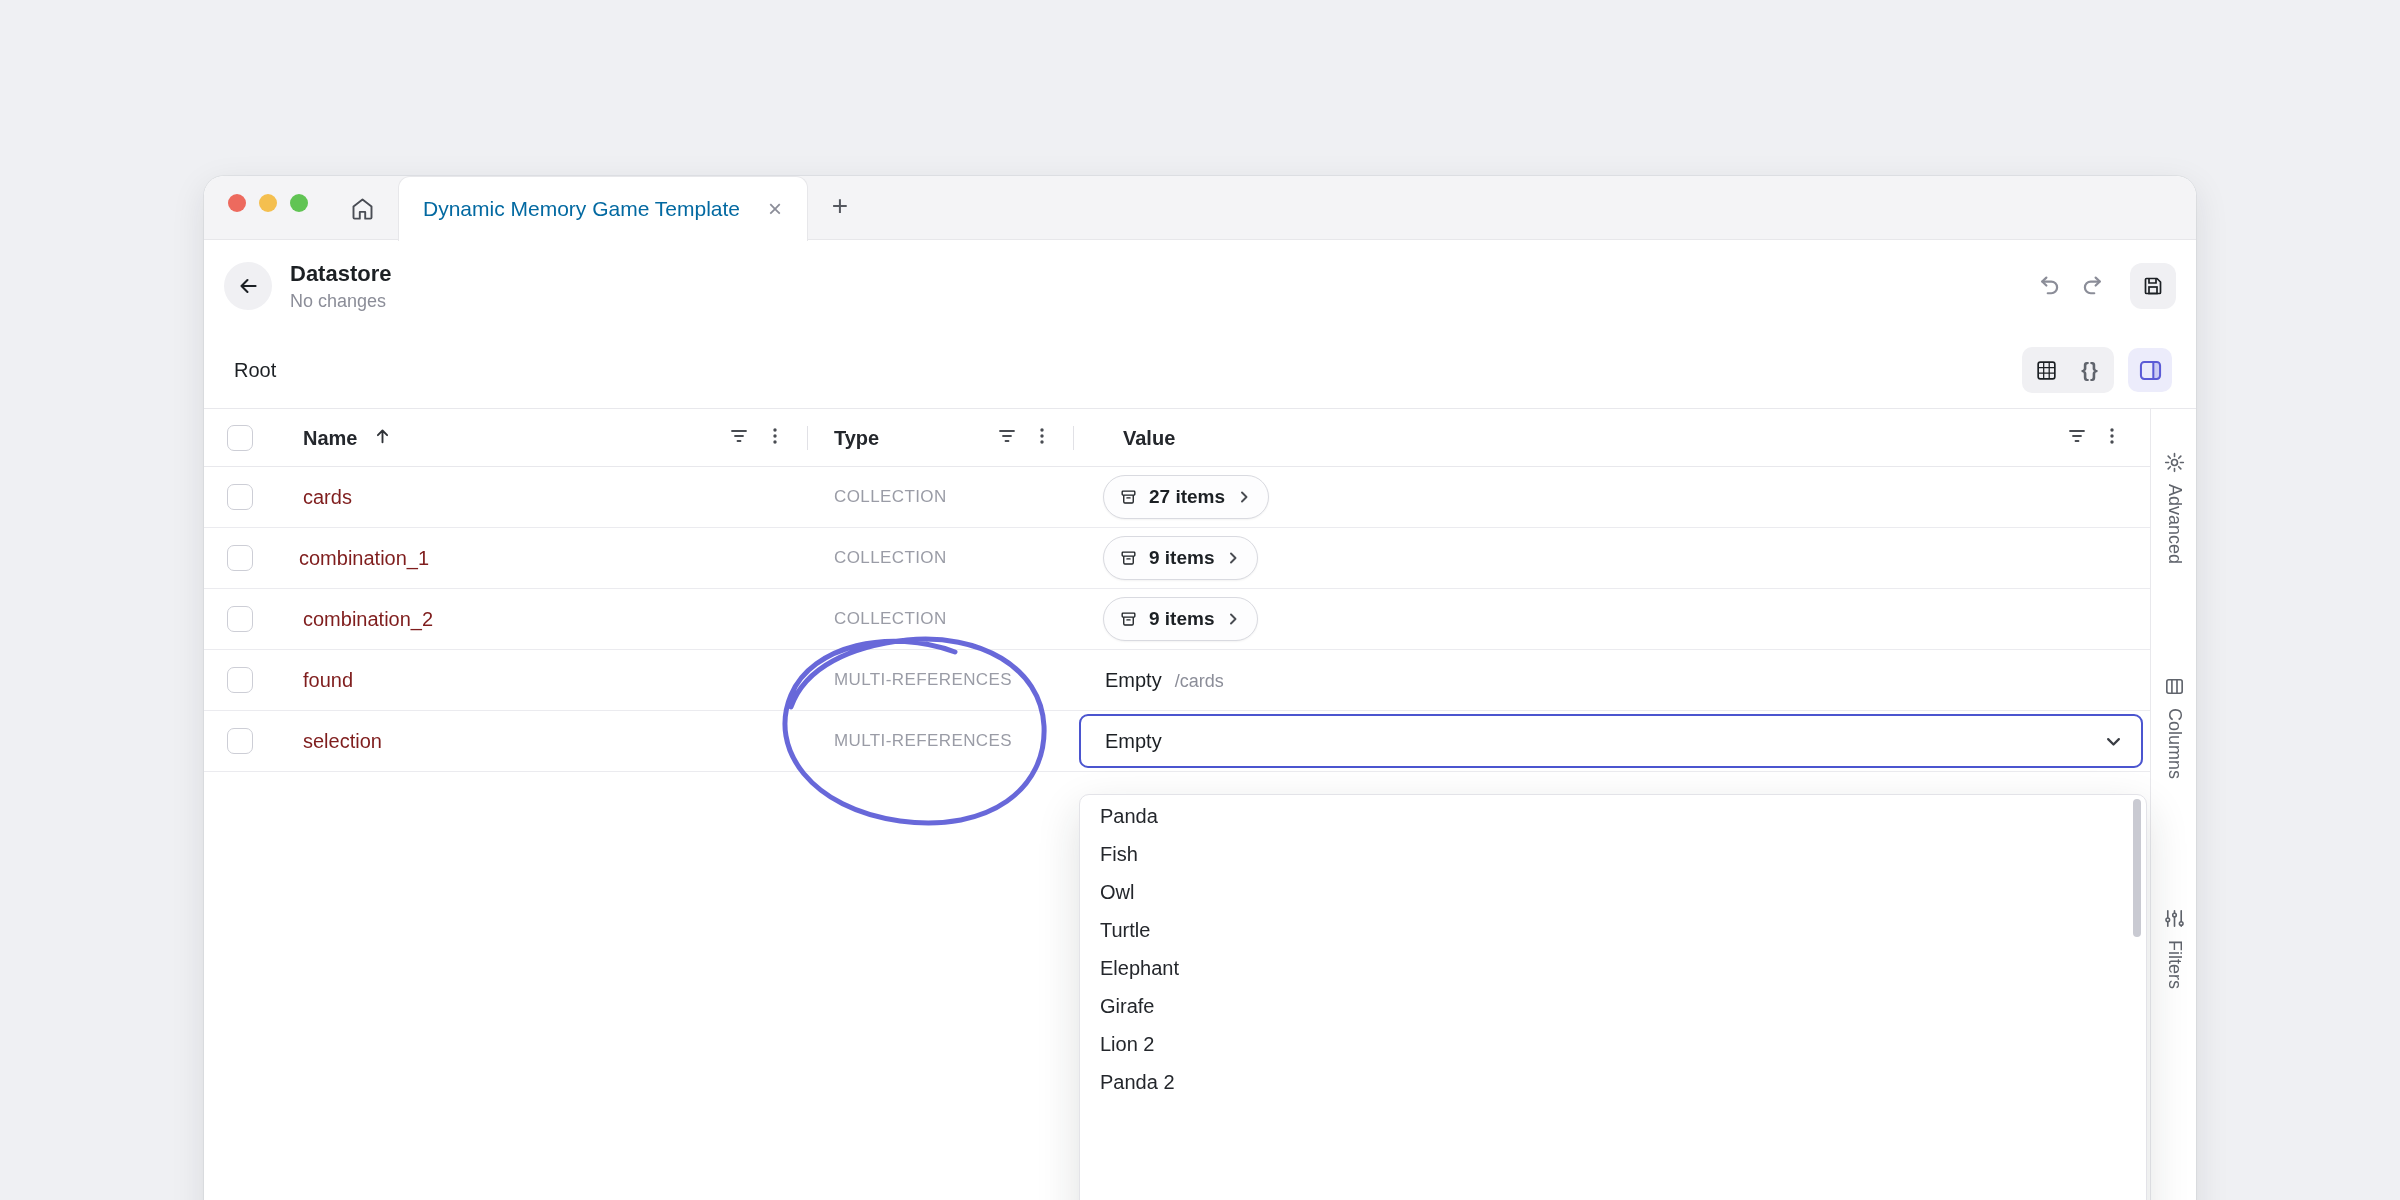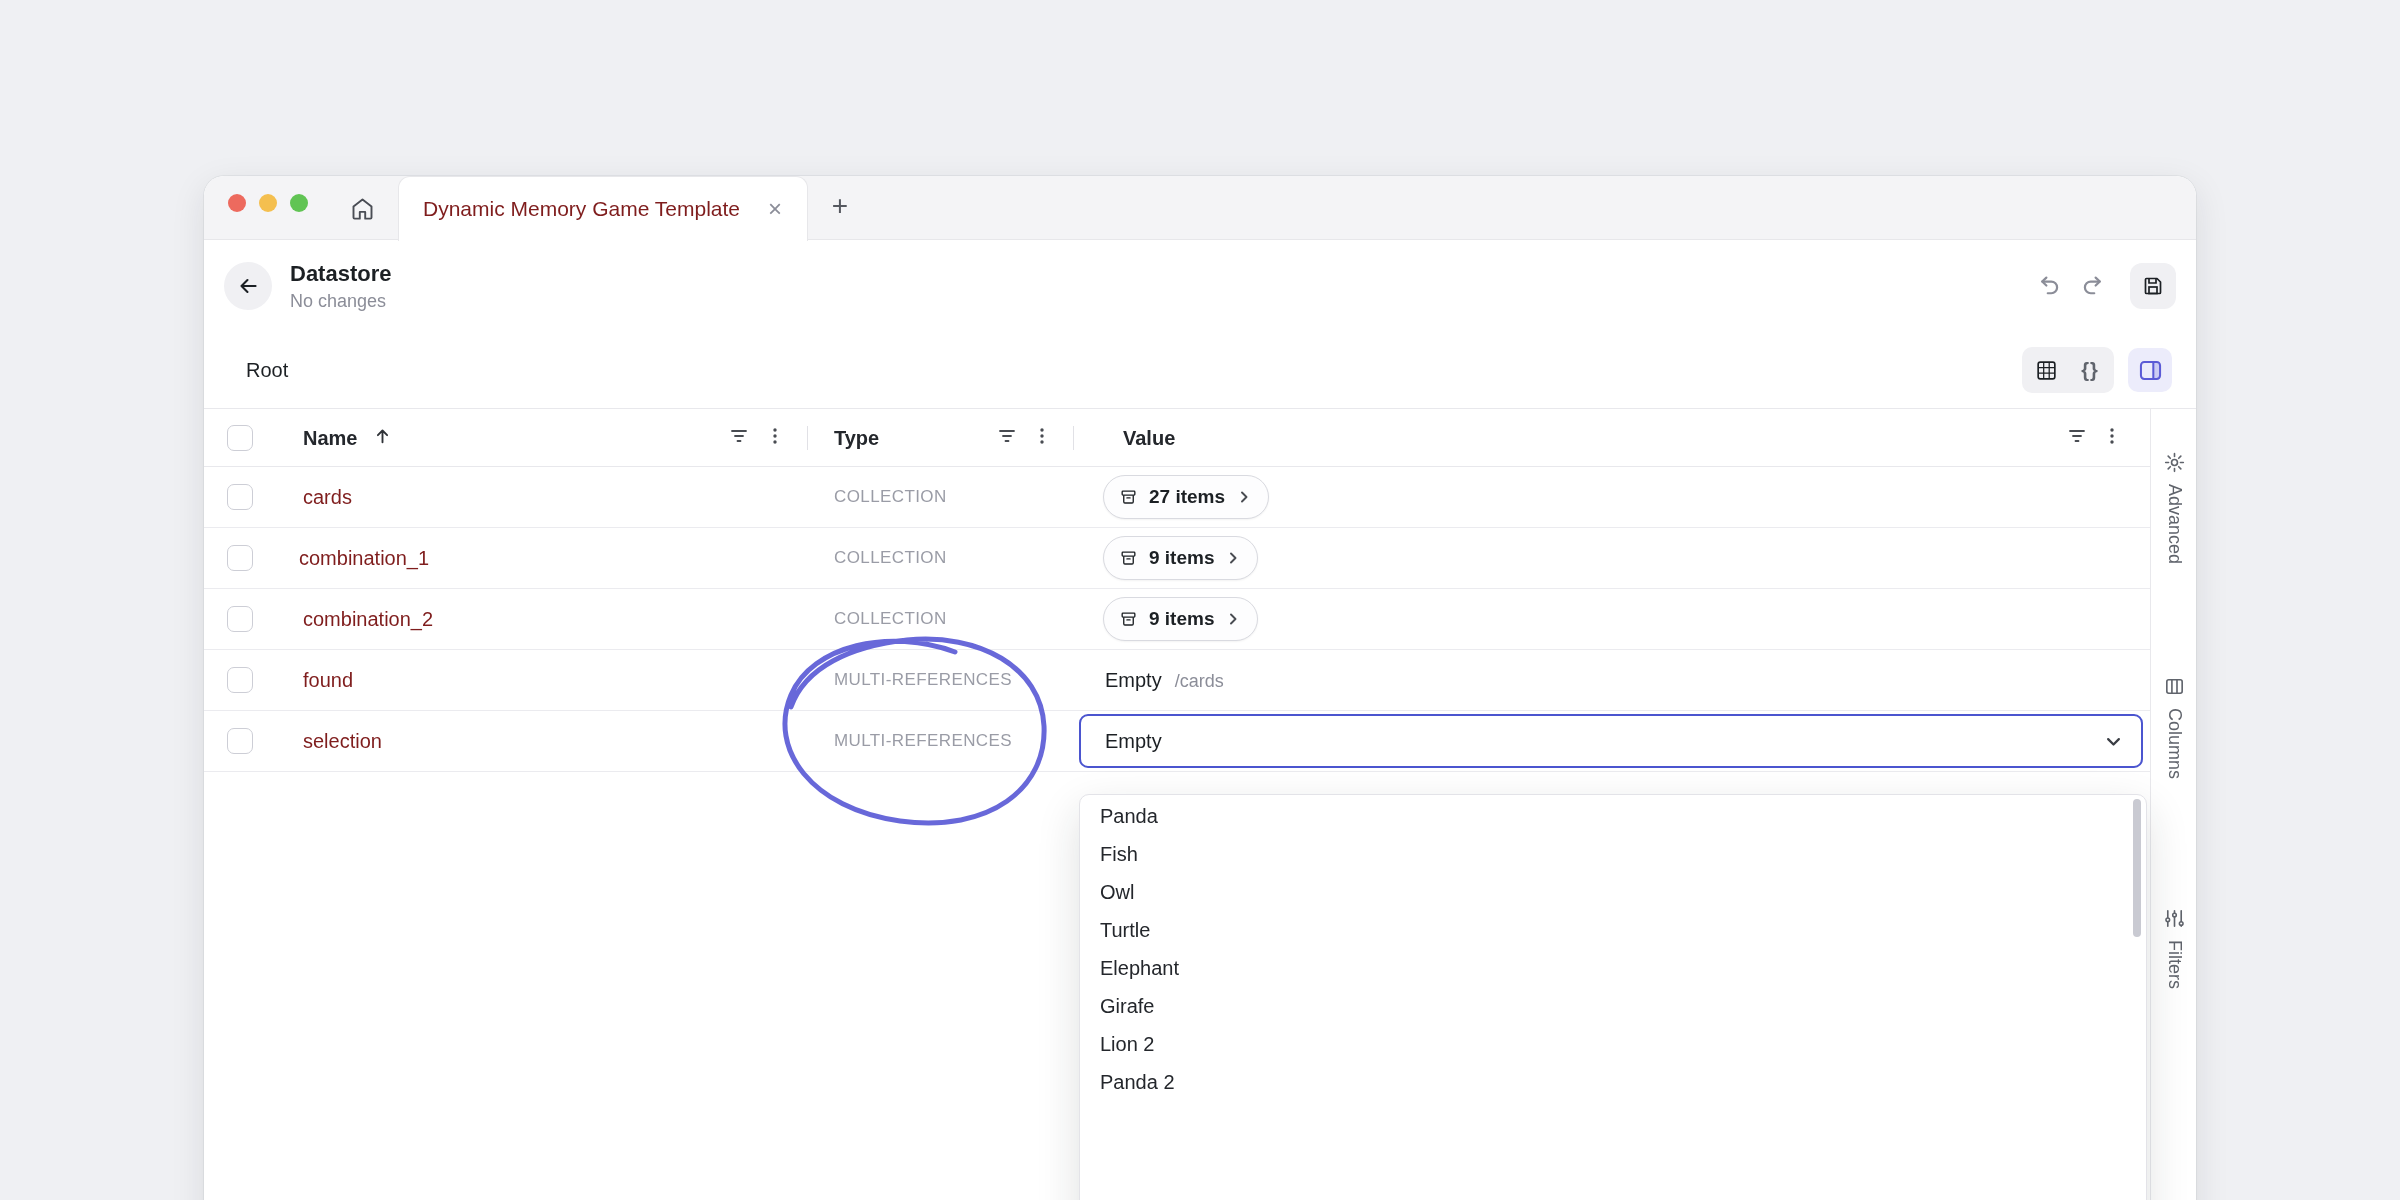--- a/index.html
+++ b/index.html
@@ -12,37 +12,37 @@
             box-shadow:0 10px 34px rgba(28,32,36,.10), 0 0 0 1px rgba(28,32,36,.05); }
 
   
   .tabbar { position:relative; height:64px; background:#f4f4f6; border-bottom:1px solid #e7e7ea; border-radius:20px 20px 0 0; }
   .traffic { position:absolute; left:24px; top:18px; display:flex; gap:13px; }
   .light { width:18px; height:18px; border-radius:50%; }
   .home-btn { position:absolute; left:144px; top:18px; width:28px; height:28px; display:flex; align-items:center; justify-content:center; }
   .tab { position:absolute; left:194px; top:0; width:410px; height:65px; background:#fff;
          border:1px solid #e7e7ea; border-bottom:none; border-radius:12px 12px 0 0; z-index:2;
          display:flex; align-items:center; padding:0 18px 0 24px; }
-  .tab-title { flex:1; font-size:21px; font-weight:500; color:#7f1d1d; white-space:nowrap; }
+  .tab-title { flex:1; font-size:21px; font-weight:500; color:#0369a1; white-space:nowrap; }
   .tab-close { font-size:24px; color:#8b8d98; width:28px; text-align:center; cursor:default; }
   .newtab { position:absolute; left:622px; top:14px; width:28px; height:36px; font-size:28px; color:#55585f; text-align:center; }
 
   
   .header { display:flex; align-items:center; height:92px; padding:0 20px; background:#fff; }
   .back-btn { width:48px; height:48px; border-radius:50%; background:#f0f0f3; display:flex; align-items:center; justify-content:center; margin-right:18px; }
   .title-block { display:flex; flex-direction:column; gap:4px; }
   .page-title { font-size:22px; font-weight:700; color:#1c2024; }
   .page-subtitle { font-size:18px; color:#8b8d98; }
   .header-spacer { flex:1; }
   .icon-btn { width:40px; height:40px; display:flex; align-items:center; justify-content:center; }
   .save-btn { width:46px; height:46px; border-radius:12px; background:#f0f0f3; display:flex; align-items:center; justify-content:center; margin-left:16px; }
 
   
   .toolbar { display:flex; align-items:center; height:77px; padding:0 24px 0 30px; background:#fff; border-bottom:1px solid #e8e8ec; }
-  .breadcrumb { font-size:20px; font-weight:500; color:#1c2024;margin-left:12px; }
+  .breadcrumb { font-size:20px; font-weight:500; color:#1c2024; }
   .toolbar-spacer { flex:1; }
   .seg-group { display:flex; gap:2px; background:#f0f0f3; border-radius:10px; padding:3px; }
   .seg-btn { width:42px; height:40px; border-radius:8px; display:flex; align-items:center; justify-content:center; }
   .json-glyph { font-size:20px; font-weight:600; color:#60646c; letter-spacing:1px; }
   .panel-btn { width:44px; height:44px; border-radius:10px; background:#ececfb; display:flex; align-items:center; justify-content:center; margin-left:14px; }
 
   
   .table-area { position:relative; width:1946px; }
   .thead { position:relative; height:58px; border-bottom:1px solid #e8e8ec; background:#fff; }
   .abs { position:absolute; top:50%; transform:translateY(-50%); }

